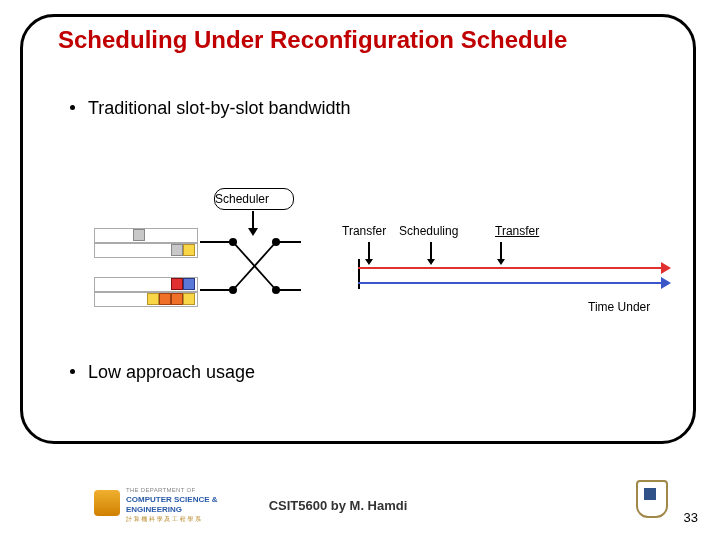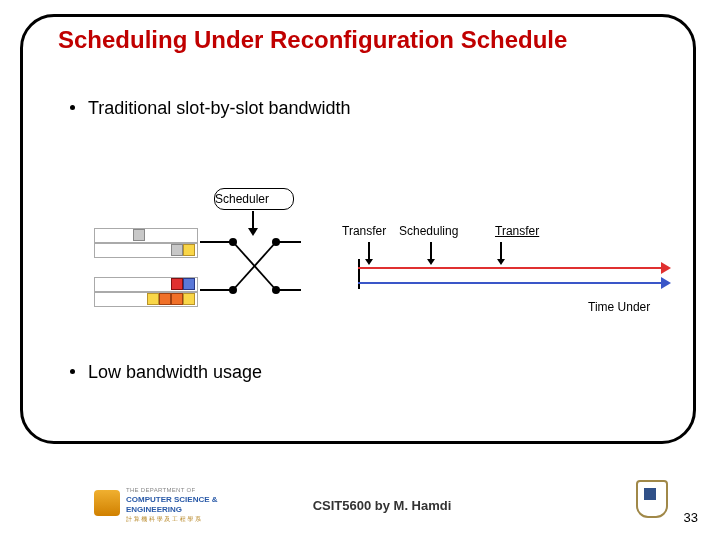--- a/index.html
+++ b/index.html
@@ -203,21 +203,20 @@
   
   .footer-text {
     position: absolute;
     left: 0;
     width: 676px;
     top: 498px;
     text-align: center;
     font-size: 13px;
     font-weight: bold;
     color: #333;
-    padding-left: 44px;
   }
   .page-num {
     position: absolute;
     right: 22px;
     top: 510px;
     font-size: 13px;
     color: #000;
   }
   
   .logo-left {
@@ -287,21 +286,21 @@
 
 <div class="title">Scheduling Under Reconfiguration Schedule</div>
 
 <div class="bullet bullet1">
   <span class="dot"></span>
   <span>Traditional slot-by-slot bandwidth</span>
 </div>
 
 <div class="bullet bullet2">
   <span class="dot"></span>
-  <span>Low bandwidth usage</span>
+  <span>Low approach usage</span>
 </div>
 
 <div class="sched-box">Scheduler</div>
 <div class="sched-down-line"></div>
 <div class="sched-down-head"></div>
 
 <div class="node nTL"></div>
 <div class="node nTR"></div>
 <div class="node nBL"></div>
 <div class="node nBR"></div>

